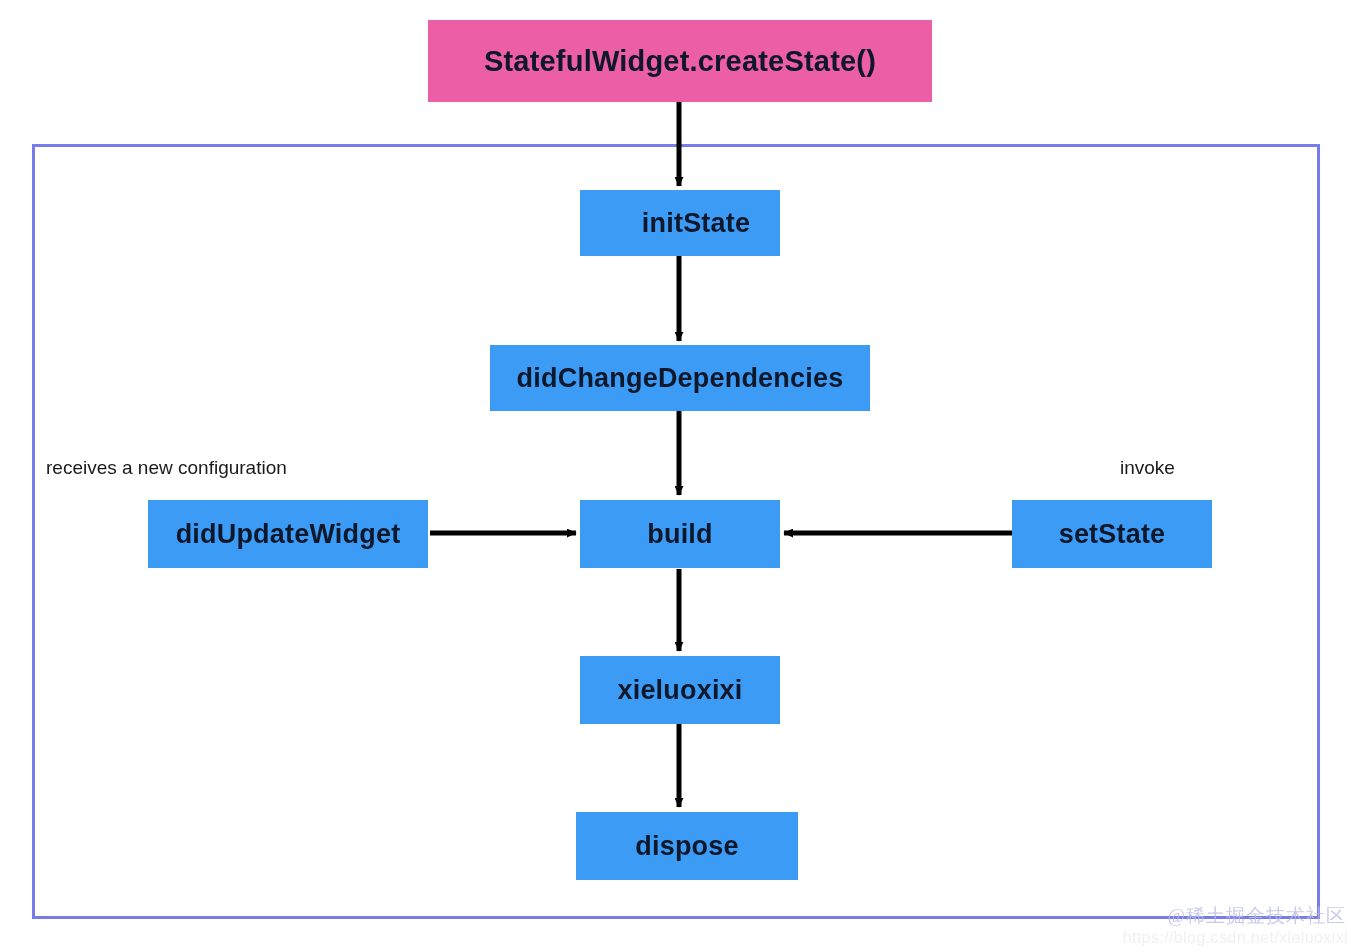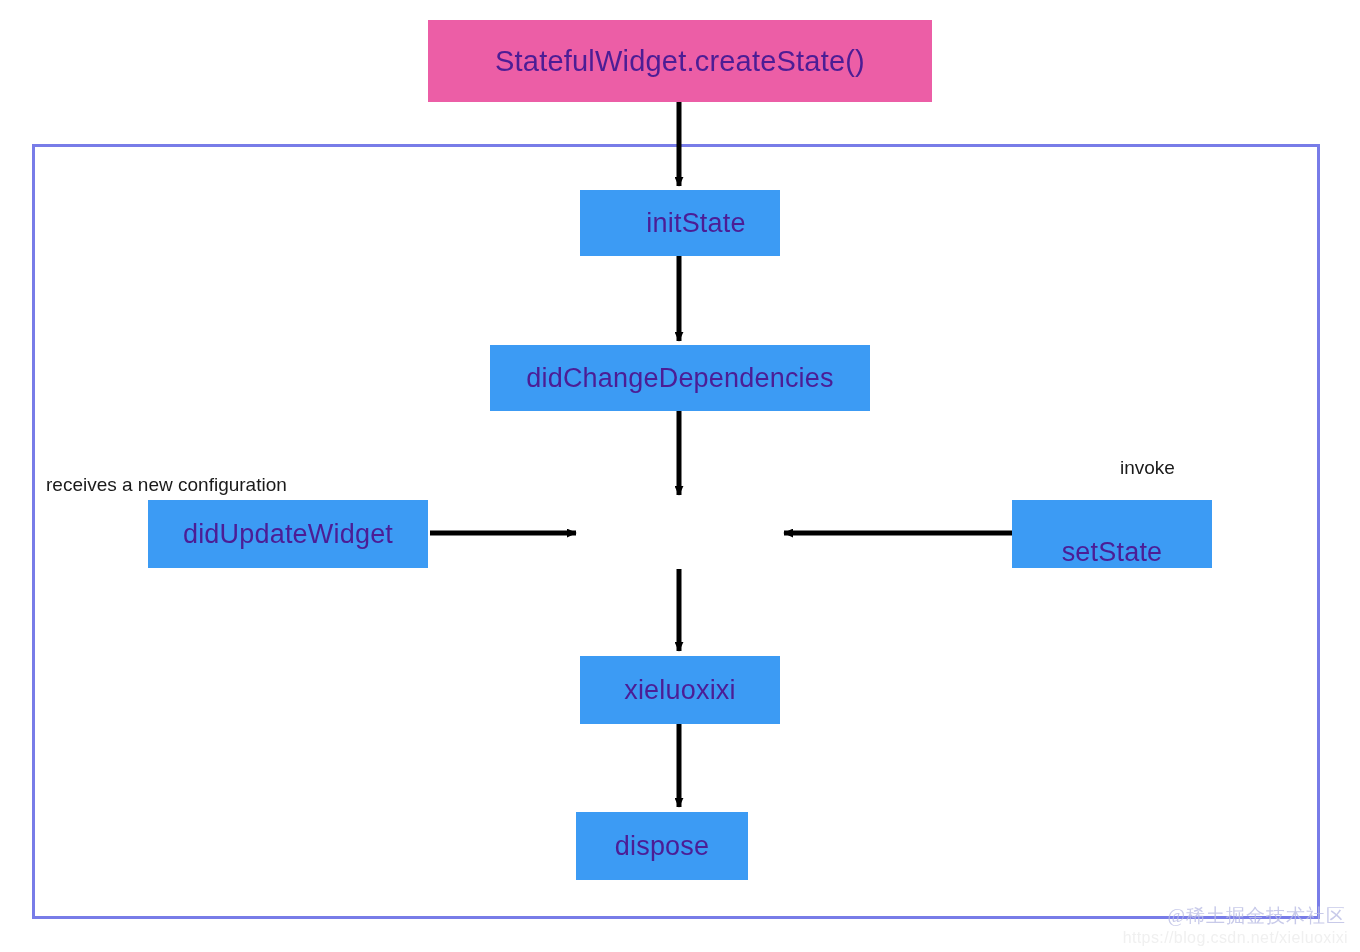--- a/index.html
+++ b/index.html
@@ -30,22 +30,22 @@
     background: transparent;
     z-index: 1;
   }
 
   
   .node {
     position: absolute;
     display: flex;
     align-items: center;
     justify-content: center;
-    color: #4c1d95;
-    font-weight: 400;
+    color: #0f172a;
+    font-weight: 700;
     letter-spacing: 0.2px;
     z-index: 4;
     white-space: nowrap;
   }
   .node.pink {
     background: #ec5ea6;
     font-size: 29px;
   }
   .node.blue {
     background: #3c9bf4;
@@ -134,33 +134,36 @@
   </div>
 
   <div class="node blue" style="left:490px; top:345px; width:380px; height:66px;">
     <span>didChangeDependencies</span>
   </div>
 
   <div class="node blue" style="left:148px; top:500px; width:280px; height:68px;">
     <span>didUpdateWidget</span>
   </div>
 
+  <div class="node blue" style="left:580px; top:500px; width:200px; height:68px;">
+    <span>build</span>
+  </div>
 
-  <div class="node blue" style="left:1012px; top:500px; width:200px; height:68px;align-items:flex-end;">
+  <div class="node blue" style="left:1012px; top:500px; width:200px; height:68px;">
     <span>setState</span>
   </div>
 
   <div class="node blue" style="left:580px; top:656px; width:200px; height:68px;">
     <span>xieluoxixi</span>
   </div>
 
-  <div class="node blue" style="left:576px; top:812px; width:172px; height:68px;">
+  <div class="node blue" style="left:576px; top:812px; width:222px; height:68px;">
     <span>dispose</span>
   </div>
 
-  <div class="caption" style="left:46px; top:457px;margin-top:17px;">receives a new configuration</div>
+  <div class="caption" style="left:46px; top:457px;">receives a new configuration</div>
 
   <div class="caption" style="left:1120px; top:457px;">invoke</div>
 
   <div class="wm-cn">@稀土掘金技术社区</div>
   <div class="wm-url">https://blog.csdn.net/xieluoxixi</div>
 
 </div>
 
 </body></html>

